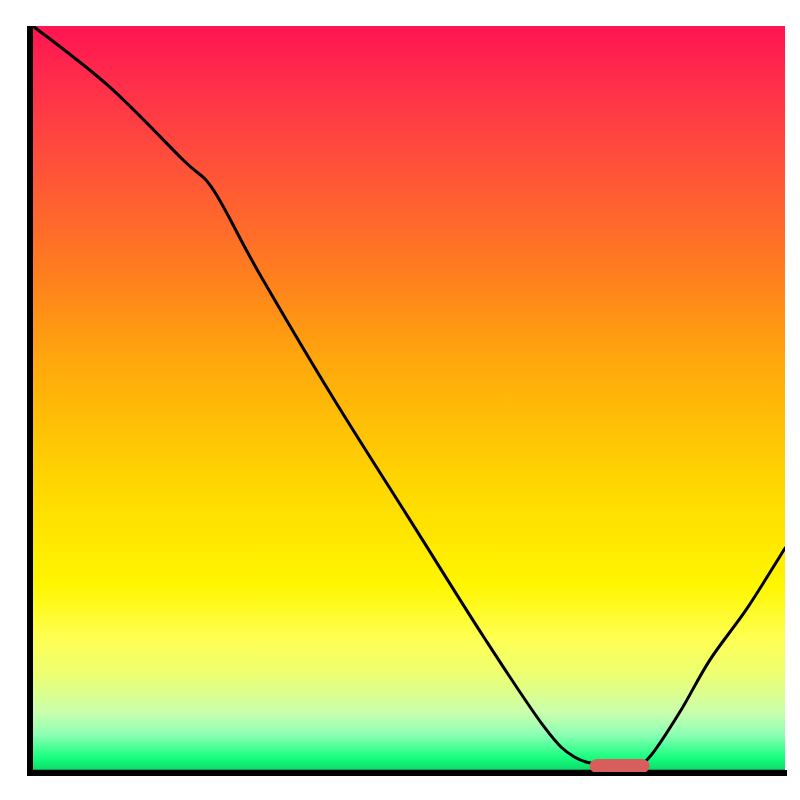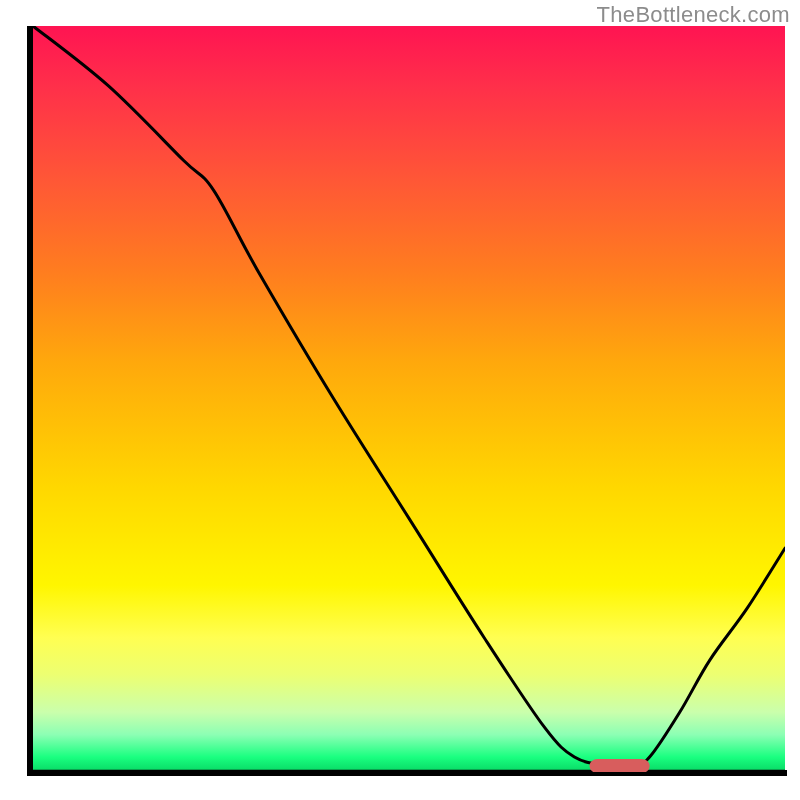--- a/index.html
+++ b/index.html
@@ -91,21 +91,20 @@
     fill: #d85d5d;
     stroke: none;
     rx: 8;
     ry: 8;
   }
 </style>
 </head>
 <body>
 <div class="frame">
 
-  <div class="watermark">TheBottleneck.com</div>
 
   <div class="plot-area"></div>
 
   <div class="axis-left"></div>
   <div class="axis-bottom"></div>
 
   <svg class="overlay" viewBox="0 0 752 746">
     <path id="bottleneck-curve" class="curve" d="M 0.0 0.0 C 12.5 9.9, 50.1 37.3, 75.2 59.7 C 100.3 82.1, 132.9 116.9, 150.4 134.3 C 167.9 151.7, 167.9 145.5, 180.5 164.1 C 193.0 182.8, 205.5 211.4, 225.6 246.2 C 245.7 281.0, 275.7 332.0, 300.8 373.0 C 325.9 414.0, 350.9 452.6, 376.0 492.4 C 401.1 532.1, 428.6 576.9, 451.2 611.7 C 473.8 646.5, 496.3 681.3, 511.4 701.2 C 526.4 721.1, 531.4 724.9, 541.4 731.1 C 551.5 737.3, 561.5 737.3, 571.5 738.5 C 581.5 739.8, 594.1 739.8, 601.6 738.5 C 609.1 737.3, 609.1 739.8, 616.6 731.1 C 624.2 722.4, 636.7 702.5, 646.7 686.3 C 656.7 670.2, 665.5 651.5, 676.8 634.1 C 688.1 616.7, 701.9 600.5, 714.4 581.9 C 726.9 563.2, 745.7 532.1, 752.0 522.2"></path>
     <rect id="optimum-marker" class="marker" rx="8" ry="8" x="556.5" y="733.0" width="60.2" height="14.0" fill="#d85d5d"></rect>
   </svg>

